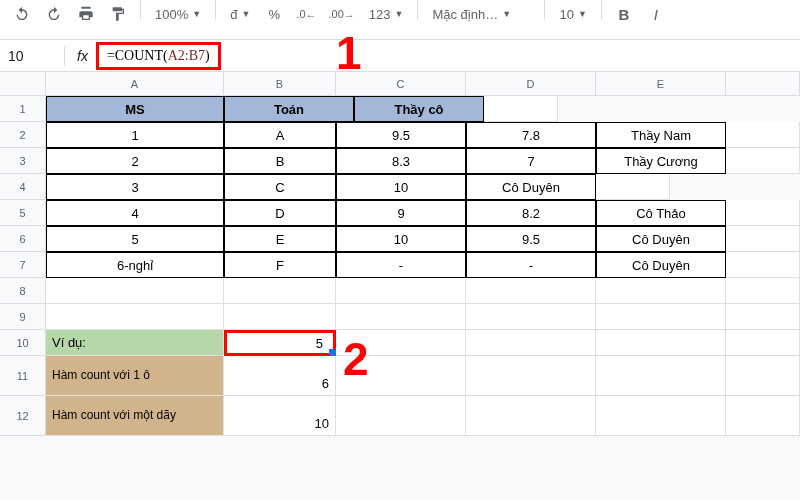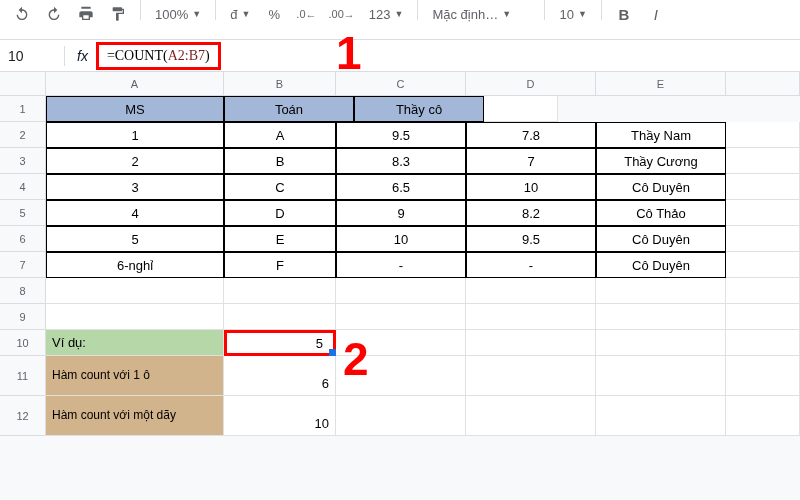--- a/index.html
+++ b/index.html
@@ -140,21 +140,21 @@
     background: #fff;
   }
   .wA { width: 178px; }
   .wB { width: 112px; }
   .wC { width: 130px; }
   .wD { width: 130px; }
   .wE { width: 130px; }
   .wF { width: 74px; }
   .data-head {
     background: #a3b8d8;
-    font-weight: normal;
+    font-weight: bold;
     justify-content: center;
     border: 1px solid #000;
   }
   .data-cell {
     border: 1px solid #000;
     justify-content: center;
   }
   .green-cell { background: #b6d7a8; }
   .brown-cell { background: #d2b48c; }
   .sel-cell {
@@ -297,21 +297,20 @@
       <div class="cell wB data-cell">B</div>
       <div class="cell wC data-cell">8.3</div>
       <div class="cell wD data-cell">7</div>
       <div class="cell wE data-cell">Thầy Cương</div>
       <div class="cell wF"></div>
     </div>
     <div class="row">
       <div class="row-h">4</div>
       <div class="cell wA data-cell">3</div>
       <div class="cell wB data-cell">C</div>
-      <div class="cell wC data-cell">6.5</div>
       <div class="cell wD data-cell">10</div>
       <div class="cell wE data-cell">Cô Duyên</div>
       <div class="cell wF"></div>
     </div>
     <div class="row">
       <div class="row-h">5</div>
       <div class="cell wA data-cell">4</div>
       <div class="cell wB data-cell">D</div>
       <div class="cell wC data-cell">9</div>
       <div class="cell wD data-cell">8.2</div>

